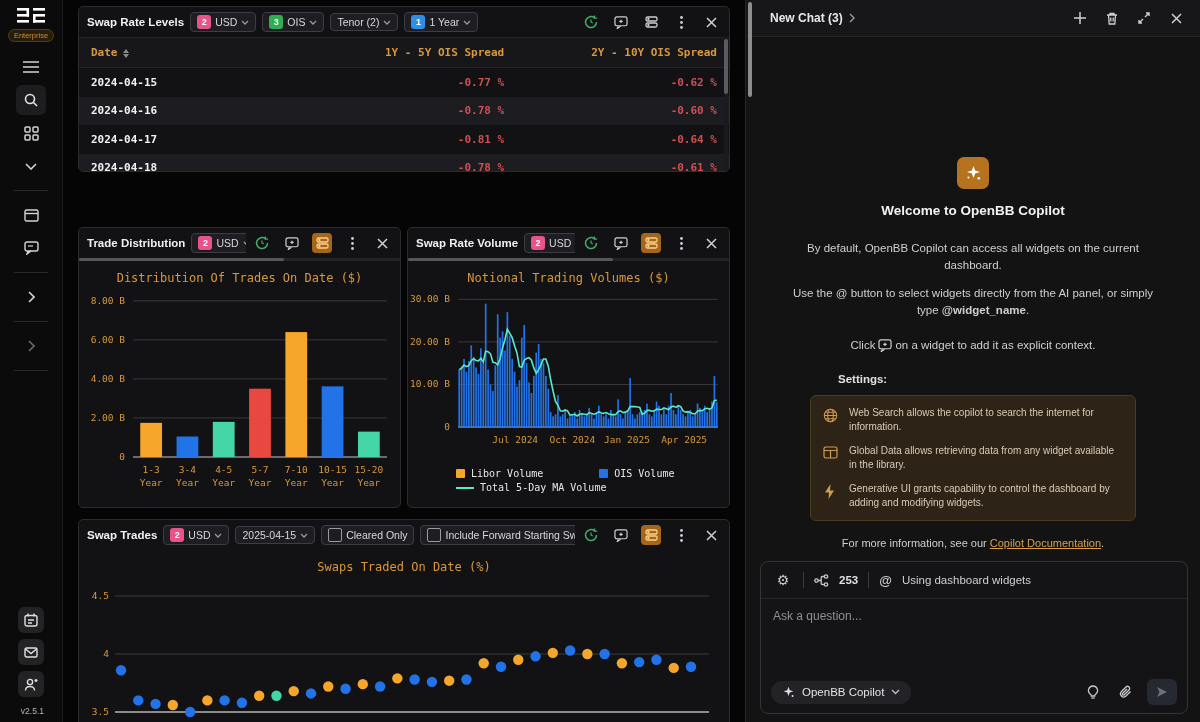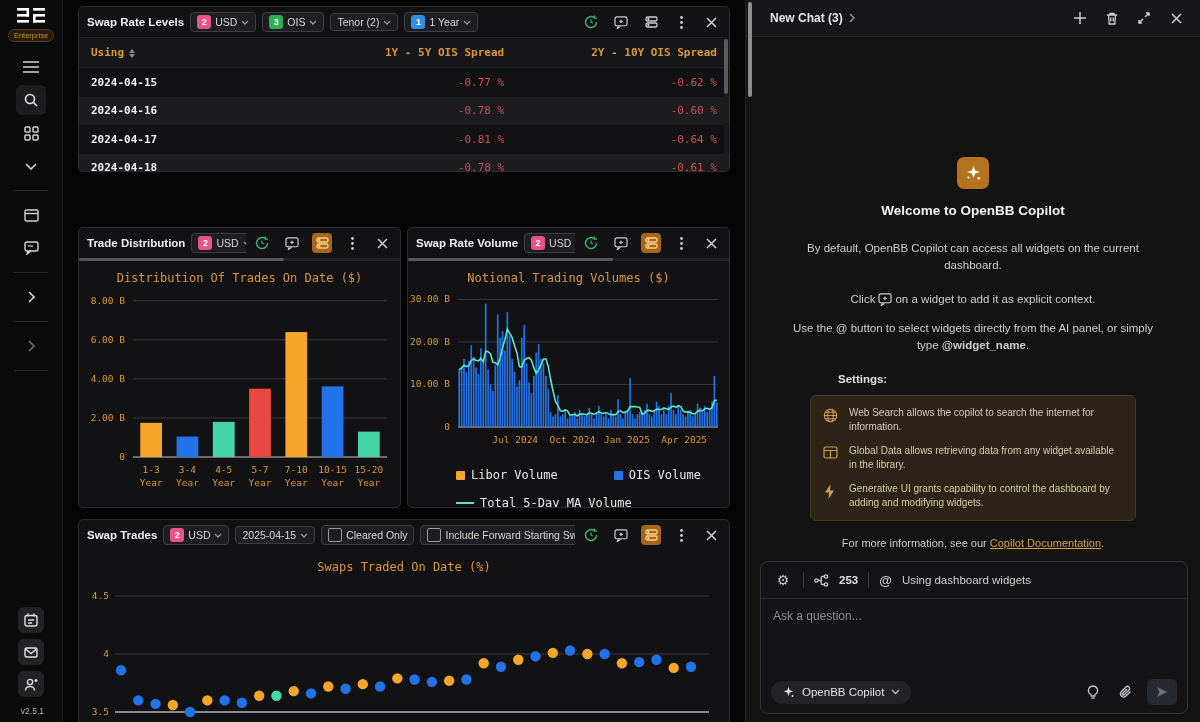--- a/index.html
+++ b/index.html
@@ -38,29 +38,29 @@
   .hscroll .thumb{position:absolute;left:0;top:0;height:100%;width:64%;background:#55555c;border-radius:2px;}
   .chart-title{text-align:center;font-family:"DejaVu Sans Mono",monospace;font-size:12px;font-weight:normal;
                color:#d9983f;padding:10px 0 0;}
   
   .tbl{font-family:"DejaVu Sans Mono",monospace;font-size:11px;position:relative;}
   .tbl-row{display:grid;grid-template-columns:30% 36% 34%;align-items:center;height:28.5px;padding:0 12px;}
   .tbl-head{color:#d9983f;font-weight:bold;background:#17171a;border-top:1px solid #242428;border-bottom:1px solid #242428;height:29px;}
   .tbl-row .c2,.tbl-row .c3{text-align:right;}
   .tbl-row.alt{background:#1d1d21;}
   .tbl-row .date{color:#f2f2f2;font-weight:bold;}
-  .tbl-row .neg{color:#cf5050;font-weight:normal;}
+  .tbl-row .neg{color:#cf5050;font-weight:bold;}
   .sortwrap{display:inline-flex;flex-direction:column;margin-left:5px;vertical-align:middle;gap:1px;}
   .tri-up{width:0;height:0;border-left:3.5px solid transparent;border-right:3.5px solid transparent;border-bottom:4px solid #8a8a8a;}
   .tri-dn{width:0;height:0;border-left:3.5px solid transparent;border-right:3.5px solid transparent;border-top:4px solid #8a8a8a;}
   .vscroll{position:absolute;right:1px;top:0;width:4px;height:145px;background:#1b1b1e;}
   .vscroll .vthumb{position:absolute;top:2px;left:0;width:100%;height:55px;background:#5a5a60;border-radius:2px;}
   svg text{font-family:"DejaVu Sans Mono",monospace;fill:#d9983f;}
-  .legend{display:flex;flex-direction:column;gap:14px;padding:2px 0 0 48px;font-family:"DejaVu Sans Mono",monospace;
-          font-size:12px;color:#e8e8e8;}
+  .legend{display:flex;flex-direction:column;gap:3px;padding:2px 0 0 48px;font-family:"DejaVu Sans Mono",monospace;
+          font-size:10px;color:#e8e8e8;}
   .legend .lrow{display:flex;gap:8px;align-items:center;}
   .legend .litem{display:flex;gap:6px;align-items:center;}
   .legend .sq{width:9px;height:9px;border-radius:1px;}
   .legend .ln{width:18px;height:2px;}
   
   .copilot{position:absolute;left:745px;top:0;width:455px;height:722px;background:#131314;
            border-left:1px solid #262628;display:flex;flex-direction:column;box-sizing:border-box;}
   .cp-scrollbar{position:absolute;left:2px;top:2px;width:4px;height:95px;background:#8d8d90;border-radius:2px;z-index:5;}
   .cp-head{display:flex;align-items:center;height:36px;padding:0 14px 0 24px;background:#17171a;border-bottom:1px solid #242427;}
   .cp-title{font-size:12px;font-weight:bold;color:#e8e8e8;display:flex;align-items:center;gap:6px;}
@@ -258,21 +258,21 @@
           </span>
   <span class="icon-btn">
             <svg width="11" height="11" viewBox="0 0 11 11" stroke="#cfcfcf" stroke-width="1.5">
               <path d="M1 1l9 9M10 1l-9 9"></path>
             </svg>
           </span>
         </div>
     </div>
     <div class="tbl">
       <div class="tbl-row tbl-head">
-        <div class="c1"><span>Using</span><span class="sortwrap">
+        <div class="c1"><span>Date</span><span class="sortwrap">
               <span class="tri-up"></span>
               <span class="tri-dn"></span>
             </span></div>
         <div class="c2">1Y - 5Y OIS Spread</div>
         <div class="c3">2Y - 10Y OIS Spread</div>
       </div>
       <div id="tbl-body">
           <div class="tbl-row">
             <div class="c1 date">2024-04-15</div>
             <div class="c2 neg">-0.77 %</div>
@@ -737,30 +737,30 @@
     <div class="cp-body">
       <div class="cp-logo">
         <svg width="17" height="17" viewBox="0 0 17 17" fill="#fff">
             <path d="M8.5 1l1.6 4.6L15 7l-4.9 1.4L8.5 13 6.9 8.4 2 7l4.9-1.4z"></path>
             <circle cx="13.8" cy="13.2" r="1.3"></circle>
             <circle cx="3.4" cy="12.6" r="1"></circle>
           </svg>
       </div>
       <div class="cp-welcome-title">Welcome to OpenBB Copilot</div>
       <div class="cp-p first">By default, OpenBB Copilot can access all widgets on the current dashboard.</div>
+      <div class="cp-p" style="margin-top:12px;">
+        <span>Use the @ button to select widgets directly from the AI panel, or simply type </span><b>@widget_name</b><span>.</span>
+      </div>
       <div class="cp-p">
         <span>Click</span><span class="inline-ic">
             <svg width="14" height="13" viewBox="0 0 15 14" fill="none" stroke="#cfcfcf" stroke-width="1.3">
               <rect x="1" y="1" width="13" height="9.5" rx="2"></rect>
               <path d="M4.5 11l-1 2.5 3.5-2.5M7.5 4v3.5M5.7 5.7h3.6"></path>
             </svg>
           </span><span>on a widget to add it as explicit context.</span>
-      </div>
-      <div class="cp-p" style="margin-top:12px;">
-        <span>Use the @ button to select widgets directly from the AI panel, or simply type </span><b>@widget_name</b><span>.</span>
       </div>
       <div class="cp-settings-label">Settings:</div>
       <div class="cp-box">
         <div class="srow">
           <span class="sic"><svg width="15" height="15" viewBox="0 0 15 15" fill="none" stroke="#cf9b4f" stroke-width="1.1">
                 <circle cx="7.5" cy="7.5" r="6.2"></circle>
                 <ellipse cx="7.5" cy="7.5" rx="2.8" ry="6.2"></ellipse>
                 <path d="M1.5 7.5h12M2.3 4.2h10.4M2.3 10.8h10.4"></path>
               </svg></span>
           <span class="stext">Web Search allows the copilot to search the internet for information.</span>

